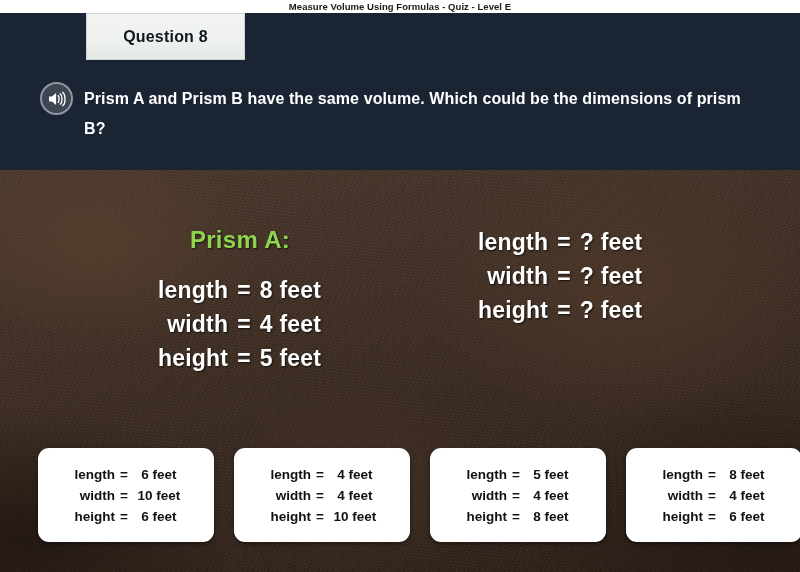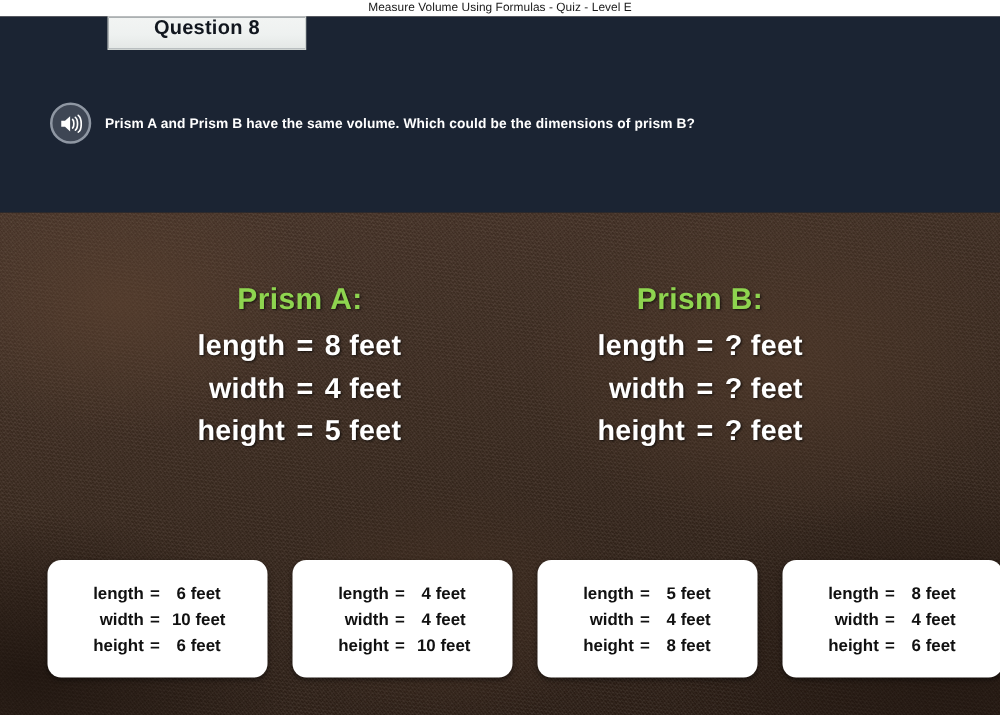--- a/index.html
+++ b/index.html
@@ -27,21 +27,21 @@
     width: 800px;
     height: 13px;
     background: #ffffff;
     display: flex;
     align-items: center;
     justify-content: center;
     z-index: 40;
   }
   .titlebar-text {
     font-size: 9.5px;
-    font-weight: normal;
+    font-weight: bold;
     color: #1a1a1a;
     letter-spacing: 0.05px;
     white-space: nowrap;
     line-height: 13px;
   }
 
   
   .header {
     position: absolute;
     top: 13px; left: 0;
@@ -50,24 +50,25 @@
     background: #1b2433;
     z-index: 10;
   }
 
   
   .question-tab {
     position: absolute;
     left: 86px;
     top: 13px;
     width: 159px;
-    height: 27px;
+    height: 47px;
     background: linear-gradient(to bottom, #f2f4f3 0%, #eef1f0 55%, #e4e8e6 100%);
     border: 1px solid #cfd4d2;
     display: flex;
+    align-items: center;
     justify-content: center;
     z-index: 30;
   }
   .question-tab-label {
     font-size: 16px;
     font-weight: bold;
     color: #12171f;
     letter-spacing: 0.2px;
   }
 
@@ -88,21 +89,21 @@
     z-index: 25;
   }
   .speaker-btn svg { display: block; }
 
   
   .question-text {
     position: absolute;
     left: 84px;
     top: 84px;
     width: 660px;
-    font-size: 11px;
+    font-size: 16px;
     font-weight: bold;
     line-height: 30px;
     color: #ffffff;
     letter-spacing: 0.1px;
     z-index: 20;
   }
 
   
   .body-area {
     position: absolute;
@@ -137,21 +138,21 @@
   .prism-col {
     text-align: center;
     width: 260px;
   }
   .prism-title {
     font-size: 24px;
     font-weight: bold;
     color: #8ed44f;
     letter-spacing: 0.3px;
     text-shadow: 1px 1px 2px rgba(0,0,0,0.65);
-    margin-bottom: 5px;
+    margin-bottom: 19px;
     line-height: 29px;
   }
   .prism-row {
     font-size: 23px;
     font-weight: bold;
     color: #ffffff;
     line-height: 34px;
     letter-spacing: 0.2px;
     text-shadow: 1px 1px 2px rgba(0,0,0,0.7);
     white-space: nowrap;
@@ -262,21 +263,20 @@
         <span class="val">4 feet</span>
       </div>
       <div class="prism-row">
         <span class="lbl">height</span>
         <span class="eq">=</span>
         <span class="val">5 feet</span>
       </div>
     </div>
 
     <div class="prism-col">
-      <div class="prism-title">Prism B:</div>
       <div class="prism-row">
         <span class="lbl">length</span>
         <span class="eq">=</span>
         <span class="val">? feet</span>
       </div>
       <div class="prism-row">
         <span class="lbl">width</span>
         <span class="eq">=</span>
         <span class="val">? feet</span>
       </div>

